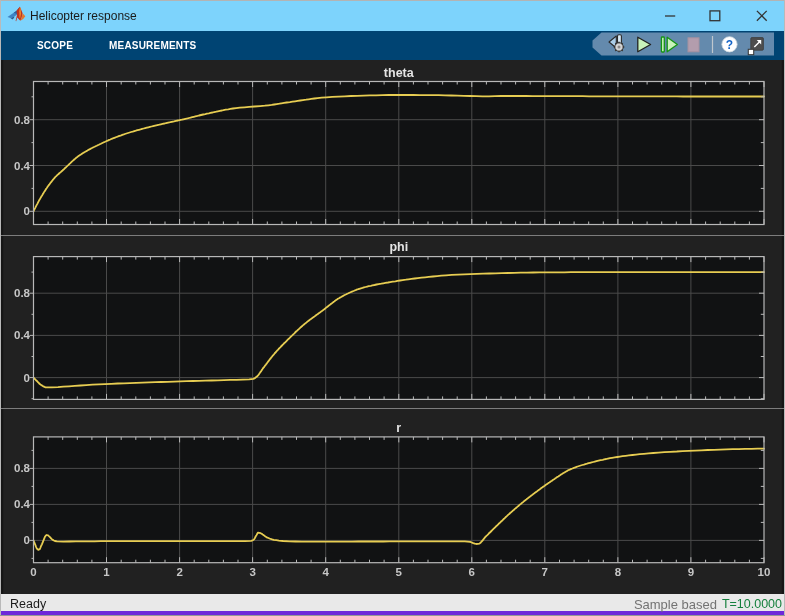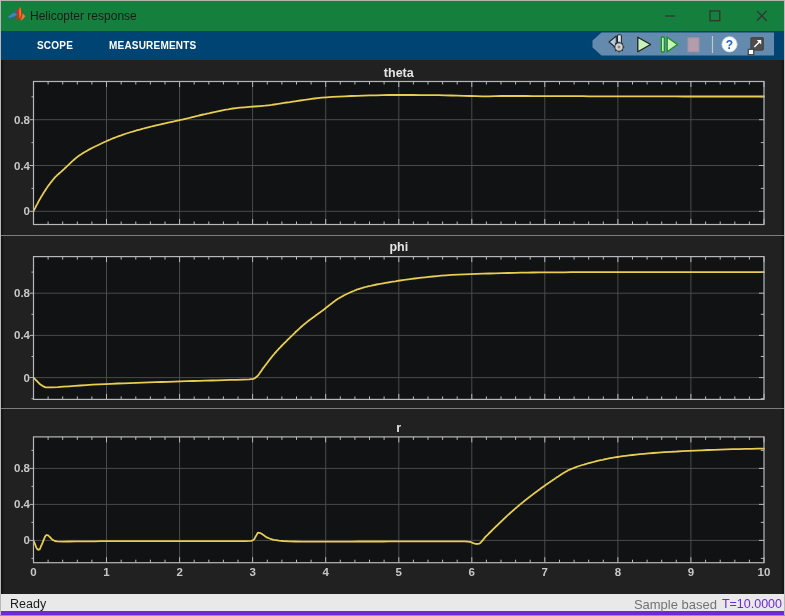--- a/index.html
+++ b/index.html
@@ -1,24 +1,24 @@
 <!DOCTYPE html>
 <html><head><meta charset="utf-8">
 <style>
 *{margin:0;padding:0;box-sizing:border-box}
 html,body{width:785px;height:616px;overflow:hidden;background:#212121;font-family:"Liberation Sans",sans-serif}
 #win{position:relative;width:785px;height:616px}
-#titlebar{position:absolute;left:0;top:0;width:785px;height:31px;background:#15803d}
+#titlebar{position:absolute;left:0;top:0;width:785px;height:31px;background:#7dd3fc}
 #title{position:absolute;left:30px;top:9px;font-size:12px;color:#1a1a1a}
 #toolbar{position:absolute;left:0;top:31px;width:785px;height:38px;background:#004473}
 .tab{position:absolute;top:9px;font-size:10px;font-weight:bold;color:#fff;letter-spacing:0.2px}
 #statusbar{position:absolute;left:0;top:594px;width:785px;height:22px;background:#e9e9e9;border-bottom:5px solid #6d28d9}
 #statusbar .lt{position:absolute;left:10px;top:3px;font-size:12.5px;color:#1a1a1a}
 #statusbar .rt1{position:absolute;right:68px;top:3px;font-size:13px;color:#737373}
-#statusbar .rt2{position:absolute;right:3px;top:3px;font-size:12.5px;color:#6d28d9}
+#statusbar .rt2{position:absolute;right:3px;top:3px;font-size:12.5px;color:#15803d}
 </style></head>
 <body>
 <div id="win">
 <div id="titlebar">
       <svg width="19" height="16" viewBox="0 0 19 16" style="position:absolute;left:7px;top:6px">
 <polygon points="0.5,10.9 3.4,12.1 7.4,10.6 10.8,8.0 9.5,4.8 6.7,6.7" fill="#3f83c4"></polygon>
 <polygon points="3.4,12.1 5.4,13.4 7.0,11.9 7.4,10.6" fill="#2b5d93"></polygon>
 <polygon points="6.7,6.7 9.5,4.8 12.9,0.7 11.0,8.2" fill="#2c5f9d"></polygon>
 <polygon points="9.5,4.8 12.9,0.7 13.9,2.9 15.6,7.3 14.6,11.9 13.3,14.8 10.3,11.5 9.2,15.3 8.6,14.9 10.0,8.9" fill="#c03420"></polygon>
 <polygon points="12.9,0.7 13.6,2.5 14.0,7.8 13.1,12.4 12.5,11.4 12.3,5.2" fill="#ef8c2e"></polygon>

